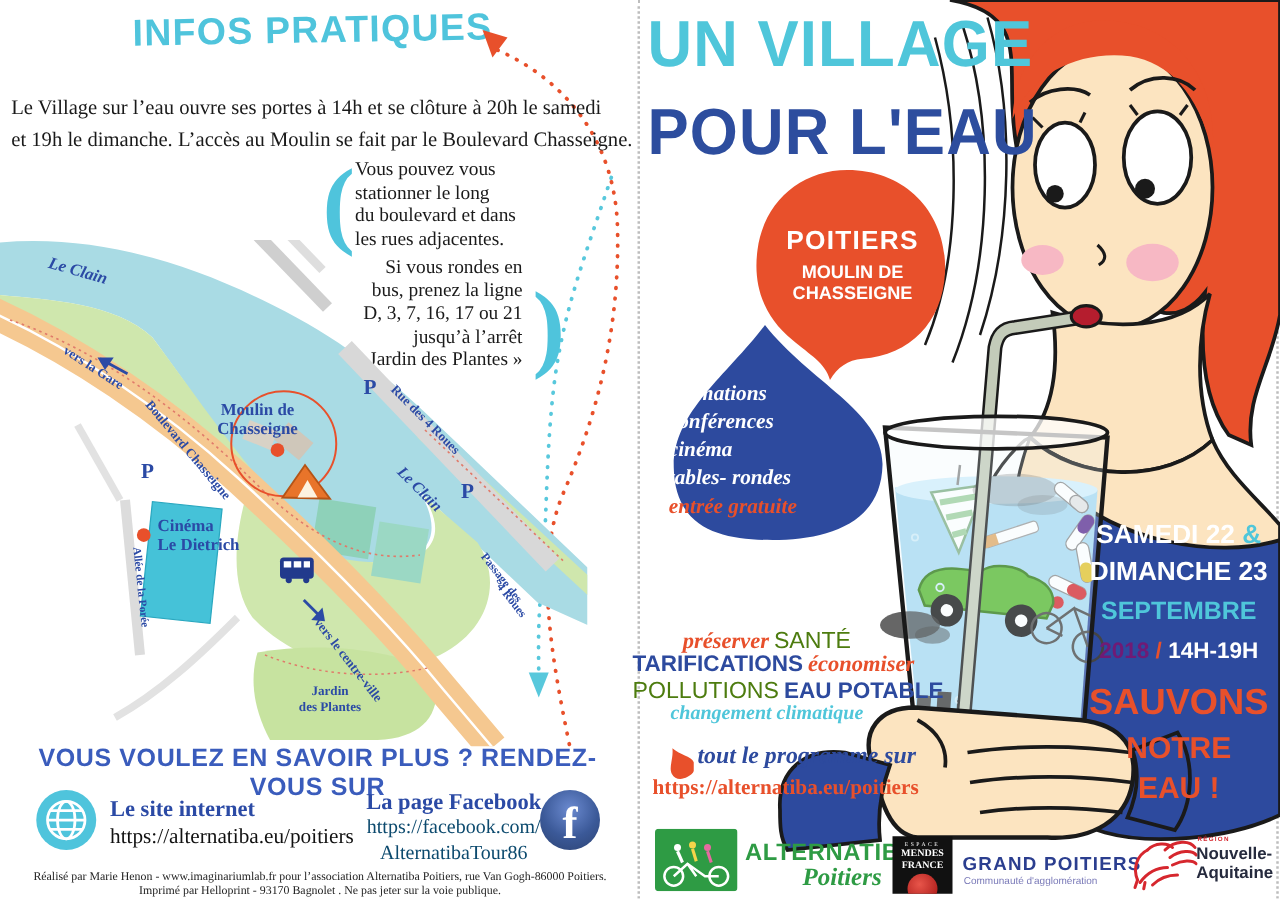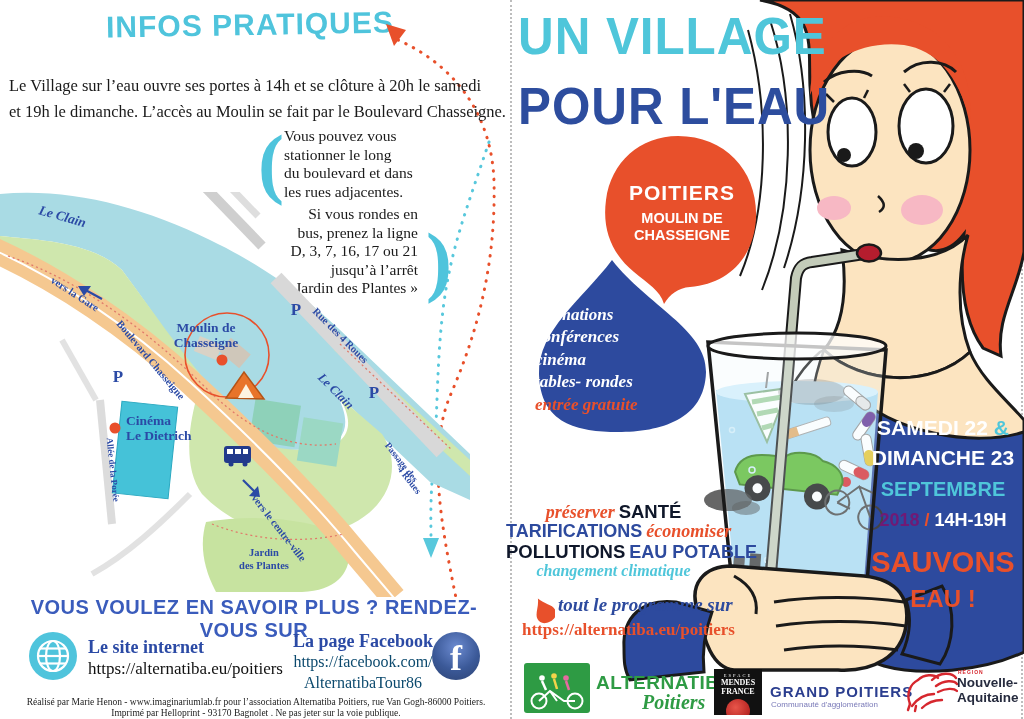--- a/index.html
+++ b/index.html
@@ -34,21 +34,21 @@
   .badge-text{left:608px;top:181px;width:148px;text-align:center;color:#fff;
     font-family:"Liberation Sans",sans-serif;font-weight:800;line-height:1.15;}
   .badge-l1{font-size:21px;letter-spacing:1px;margin-bottom:5px;}
   .badge-l2{font-size:14.5px;}
   .drop-text{left:535px;top:281px;width:172px;text-align:left;color:#fff;
     font-style:italic;font-weight:bold;font-size:17px;line-height:1.33;}
   .drop-free{color:#e8502b;}
   .cloud{left:506px;top:502px;width:215px;text-align:center;line-height:1.07;}
   .cl{white-space:nowrap;}
   .w-or{color:#e8502b;font-style:italic;font-weight:bold;font-size:18px;font-family:"Liberation Serif",serif;margin-top:36px;}
-  .w-tq{color:#0f172a;font-weight:700;font-size:18.5px;font-family:"Liberation Sans",sans-serif;}
+  .w-tq{color:#4d7c0f;font-weight:400;font-size:18.5px;font-family:"Liberation Sans",sans-serif;}
   .w-db{color:#2d4a9e;font-weight:800;font-size:18px;font-family:"Liberation Sans",sans-serif;text-align:center;}
   .w-sc{color:#4fc6da;font-style:italic;font-weight:bold;font-size:16px;font-family:"Liberation Serif",serif;}
   .prog-label{left:558px;top:594px;font-style:italic;font-weight:bold;font-size:19px;color:#2d4a9e;}
   .prog-url{left:522px;top:620px;font-weight:bold;font-size:17px;color:#e8502b;}
   .dates{left:866px;top:413px;width:154px;text-align:center;font-family:"Liberation Sans",sans-serif;font-weight:800;}
   .d-day{font-size:21px;color:#fff;line-height:30px;white-space:nowrap;}
   .d-amp{color:#4fc6da;}
   .d-month{font-size:20px;color:#4fc6da;line-height:32px;}
   .d-l4{font-size:18px;color:#fff;line-height:30px;white-space:nowrap;}
   .d-year{color:#701a75;} .d-slash{color:#e8502b;}
@@ -375,20 +375,21 @@
   </svg>
   <div class="abs prog-label">tout le programme sur</div>
   <div class="abs prog-url">https://alternatiba.eu/poitiers</div>
 
   <div class="abs dates">
     <div class="d-day"><span>SAMEDI 22</span> <span class="d-amp">&amp;</span></div>
     <div class="d-day">DIMANCHE 23</div>
     <div class="d-month">SEPTEMBRE</div>
     <div class="d-l4"><span class="d-year">2018</span> <span class="d-slash">/</span> <span>14H-19H</span></div>
     <div class="d-s1">SAUVONS</div>
+    <div class="d-s2">NOTRE</div>
     <div class="d-s2">EAU !</div>
   </div>
 
   <svg class="abs" style="left:524px;top:663px" width="66" height="50" viewBox="0 0 66 50">
     <rect width="66" height="50" rx="3" fill="#2e9b44"></rect>
     <circle cx="15" cy="38" r="7.5" stroke="#fff" stroke-width="2" fill="none"></circle>
     <circle cx="51" cy="38" r="7.5" stroke="#fff" stroke-width="2" fill="none"></circle>
     <path d="M15,38 L26,28 L40,38 L51,38 M26,28 L33,38" stroke="#fff" stroke-width="2" fill="none"></path>
     <circle cx="18" cy="15" r="2.8" fill="#fff"></circle>
       <circle cx="30" cy="13" r="2.8" fill="#f5d44a"></circle>

